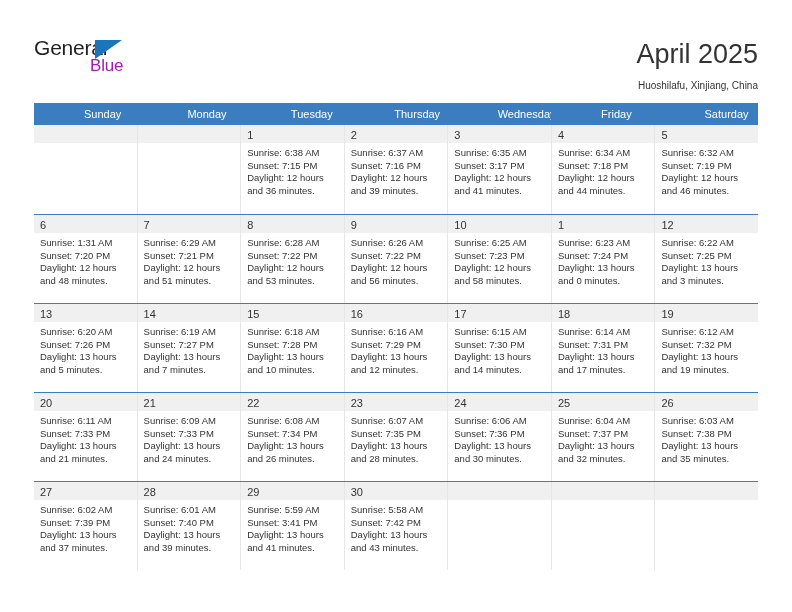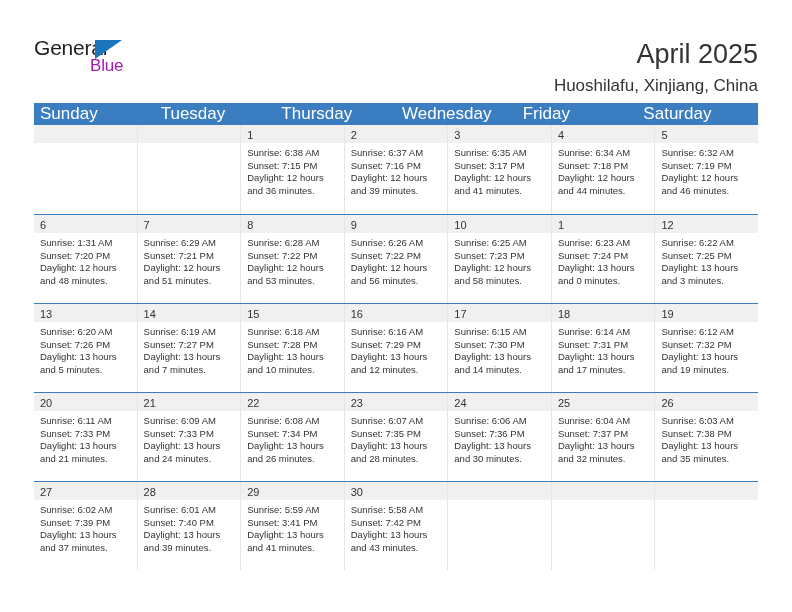--- a/index.html
+++ b/index.html
@@ -70,21 +70,21 @@
     text-align: right;
     margin-top: 6px;
   }
   .cal-title {
     font-size: 27px;
     color: #333333;
     line-height: 32px;
     white-space: nowrap;
   }
   .cal-subtitle {
-    font-size: 17px;
+    font-size: 10px;
     color: #333333;
     line-height: 20px;
     margin-top: 6px;
     white-space: nowrap;
   }
 
   
   .calendar {
     position: absolute;
     left: 34px;
@@ -92,26 +92,27 @@
     width: 724px;
   }
   .weekday-row {
     display: flex;
     background: #3a7dc0;
     height: 22px;
   }
   .weekday {
     flex: 1 1 0;
     color: #ffffff;
-    font-size: 17px;
+    font-size: 11px;
     line-height: 22px;
     padding-left: 6px;
     box-sizing: border-box;
     overflow: hidden;
     white-space: nowrap;
+    margin-left: 44px;
   }
 
   .week-row {
     display: flex;
     border-top: 1px solid #3a7dc0;
     height: 89px;
     box-sizing: border-box;
   }
   .week-row.first {
     border-top: none;
@@ -166,20 +167,21 @@
     <div class="title-block">
       <div class="cal-title">April 2025</div>
       <div class="cal-subtitle">Huoshilafu, Xinjiang, China</div>
     </div>
 
   </div>
 
   <div class="calendar">
     <div class="weekday-row">
         <div class="weekday">Sunday</div>
+        <div class="weekday">Monday</div>
         <div class="weekday">Tuesday</div>
         <div class="weekday">Thursday</div>
         <div class="weekday">Wednesday</div>
         <div class="weekday">Friday</div>
         <div class="weekday">Saturday</div>
       </div>
     <div>
         <div class="week-row first">
           <div class="day-cell empty">
             <div class="day-num-strip"></div>

